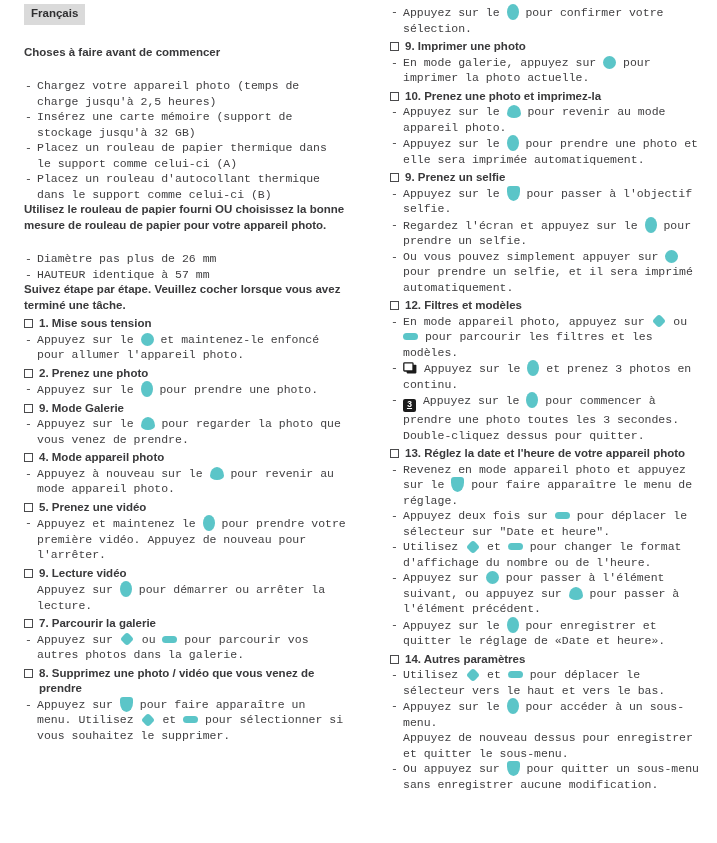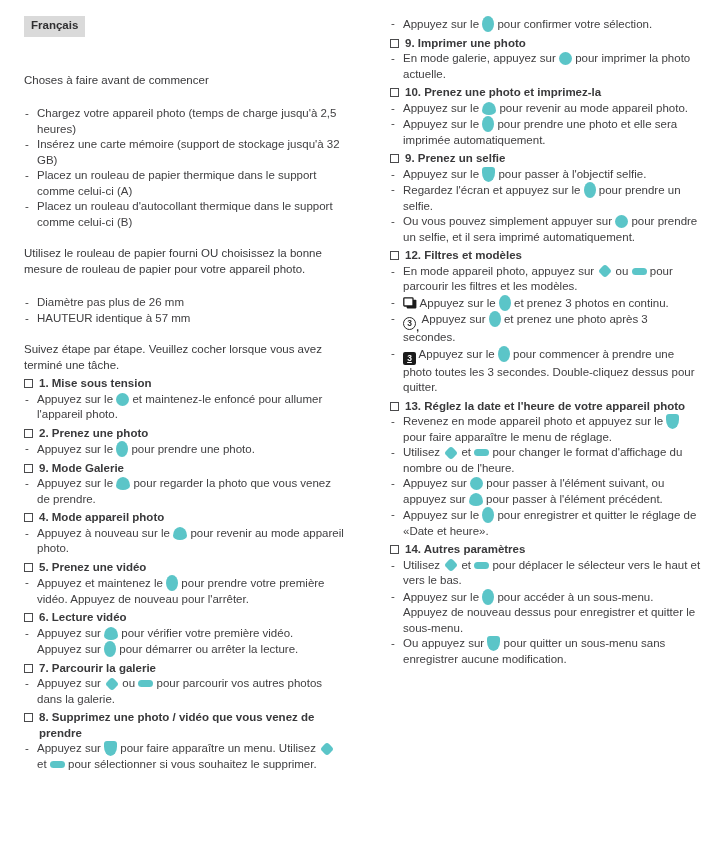--- a/index.html
+++ b/index.html
@@ -1,36 +1,36 @@
 <!DOCTYPE html>
 <html style="--accent: #5BC5C8; --ink: #414042; --icon-black: #1B1B1B;"><head>
 <meta charset="utf-8">
 <style>
   :root { --accent:#5BC5C8; --ink:#414042; --icon-black:#1B1B1B; }
   * { box-sizing:border-box; }
   html,body { margin:0; padding:0; background:#ffffff; }
   .page {
     width:717px; height:843px; overflow:hidden;
-    padding:16px 16px 0 24px;
+    padding:4px 16px 0 24px;
     display:flex; gap:44px;
     font-family:"Liberation Sans", sans-serif;
     font-size:11.5px; line-height:15.5px; color:var(--ink);
   }
   .col { width:322px; flex:0 0 322px; }
   .col.right { width:312px; flex:0 0 312px; }
 
   .lang-tag {
     display:inline-block; background:#DADADA; color:#2F2F31;
     font-weight:700; padding:2px 7px 3px; margin-bottom:20px;
   }
-  .heading { font-weight:400; color:#39393B; margin-top:16px; }
+  .heading { font-weight:700; color:#39393B; margin-top:0; }
   .block:first-child .heading, .heading:first-child { margin-top:0; }
   .list { margin-top:18px; }
 
-  .line { position:relative; padding-left:13px; }
+  .line { position:relative; padding-left:13px;font-family:Liberation Mono, monospace; }
   .line.dash::before { content:"-"; position:absolute; left:1px; top:0; color:var(--ink); }
 
   .step { margin-top:3px; }
   .step-title { display:flex; align-items:flex-start; font-weight:700; color:#39393B; }
   .checkbox {
     flex:0 0 auto; width:9px; height:9px; border:1.4px solid #4A4A4C;
     margin:3px 6px 0 0; background:#fff;
   }
 
   
@@ -112,23 +112,22 @@
       <div class="block step">
         <div class="step-title">
           <span class="checkbox"></span>
           <span class="step-title-text">5. Prenez une vidéo</span>
         </div>
         <div class="line dash">Appuyez et maintenez le <span class="icon icon-oval"></span> pour prendre votre première vidéo. Appuyez de nouveau pour l'arrêter.</div>
       </div>
       <div class="block step">
         <div class="step-title">
           <span class="checkbox"></span>
-          <span class="step-title-text">6. Lecture vidéo</span>
-        </div>
-        <div class="line dash">Appuyez sur <span class="icon icon-teardrop"></span> pour vérifier votre première vidéo.</div>
+          <span class="step-title-text">9. Lecture vidéo</span>
+        </div>
         <div class="line">Appuyez sur <span class="icon icon-oval"></span> pour démarrer ou arrêter la lecture.</div>
       </div>
       <div class="block step">
         <div class="step-title">
           <span class="checkbox"></span>
           <span class="step-title-text">7. Parcourir la galerie</span>
         </div>
         <div class="line dash">Appuyez sur <span class="icon icon-diamond"></span> ou <span class="icon icon-pill"></span> pour parcourir vos autres photos dans la galerie.</div>
       </div>
       <div class="block step">
@@ -170,29 +169,29 @@
       <div class="block step">
         <div class="step-title">
           <span class="checkbox"></span>
           <span class="step-title-text">12. Filtres et modèles</span>
         </div>
         <div class="line dash">En mode appareil photo, appuyez sur <span class="icon icon-diamond"></span> ou <span class="icon icon-pill"></span> pour parcourir les filtres et les modèles.</div>
         <div class="line dash"><span class="icon icon-burst"><svg width="14" height="12" viewBox="0 0 14 12">
               <rect x="3.6" y="2.8" width="9.8" height="8.6" rx="0.8" fill="#1B1B1B"></rect>
               <rect x="0.8" y="0.8" width="9.2" height="8.2" rx="0.8" fill="#ffffff" stroke="#1B1B1B" stroke-width="1.3"></rect>
             </svg></span> Appuyez sur le <span class="icon icon-oval"></span> et prenez 3 photos en continu.</div>
-        <div class="line dash"><span class="icon icon-timer3">3</span> Appuyez sur <span class="icon icon-oval"></span> et prenez une photo après 3 secondes.</div>
         <div class="line dash"><span class="icon icon-interval3">3</span> Appuyez sur le <span class="icon icon-oval"></span> pour commencer à prendre une photo toutes les 3 secondes. Double-cliquez dessus pour quitter.</div>
       </div>
       <div class="block step">
         <div class="step-title">
           <span class="checkbox"></span>
           <span class="step-title-text">13. Réglez la date et l'heure de votre appareil photo</span>
         </div>
         <div class="line dash">Revenez en mode appareil photo et appuyez sur le <span class="icon icon-shield"></span> pour faire apparaître le menu de réglage.</div>
+        <div class="line dash">Appuyez deux fois sur <span class="icon icon-pill"></span> pour déplacer le sélecteur sur "Date et heure".</div>
         <div class="line dash">Utilisez <span class="icon icon-diamond"></span> et <span class="icon icon-pill"></span> pour changer le format d'affichage du nombre ou de l'heure.</div>
         <div class="line dash">Appuyez sur <span class="icon icon-circle"></span> pour passer à l'élément suivant, ou appuyez sur <span class="icon icon-teardrop"></span> pour passer à l'élément précédent.</div>
         <div class="line dash">Appuyez sur le <span class="icon icon-oval"></span> pour enregistrer et quitter le réglage de «Date et heure».</div>
       </div>
       <div class="block step">
         <div class="step-title">
           <span class="checkbox"></span>
           <span class="step-title-text">14. Autres paramètres</span>
         </div>
         <div class="line dash">Utilisez <span class="icon icon-diamond"></span> et <span class="icon icon-pill"></span> pour déplacer le sélecteur vers le haut et vers le bas.</div>

